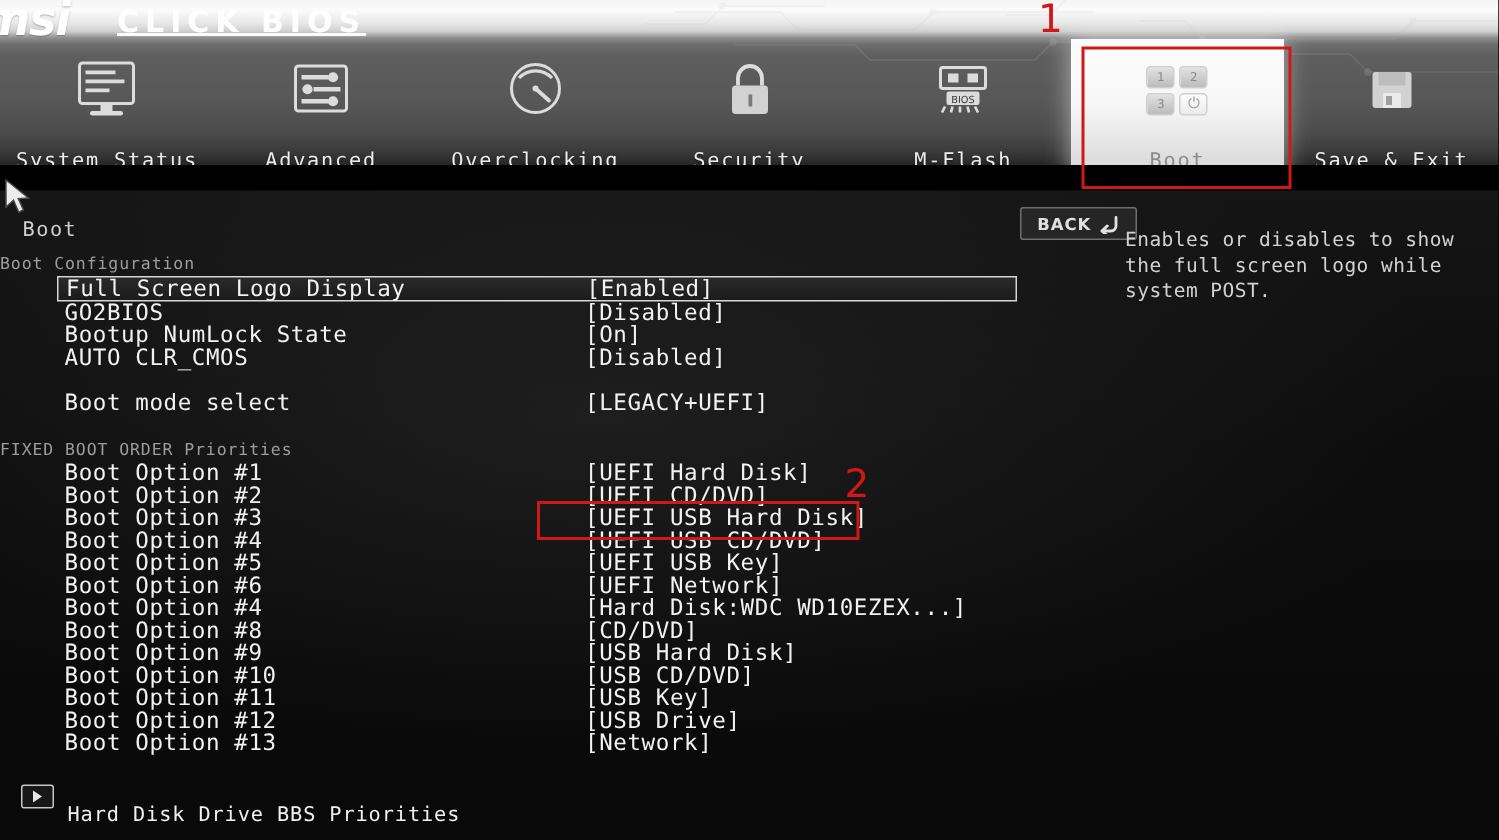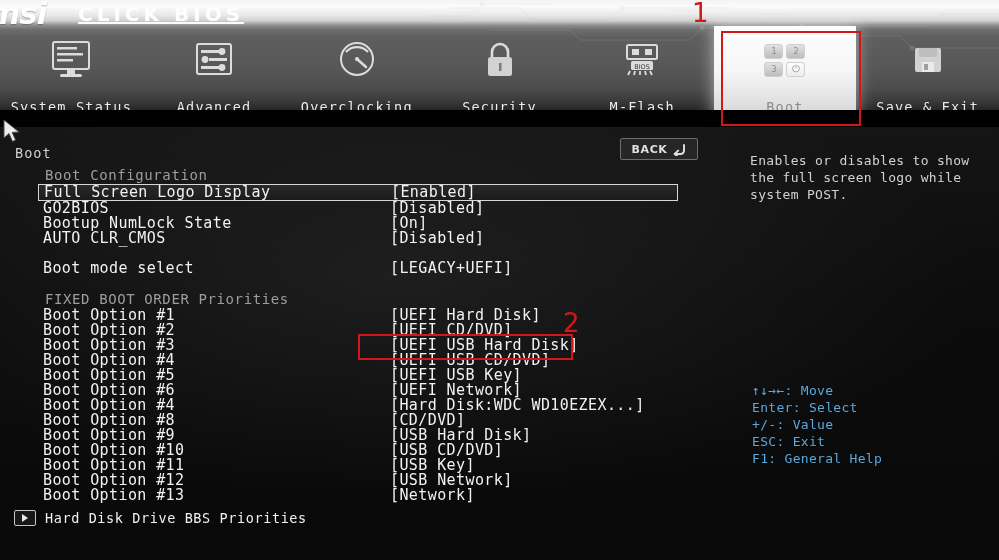--- a/index.html
+++ b/index.html
@@ -93,35 +93,35 @@
   }
 
   #cursor { position:absolute; left:2px; top:-8px; width:22px; height:26px; }
 
   #pagetitle {
     position:absolute; left:15px; top:18px;
     font-size:13.5px; letter-spacing:1px; color:#cfcfcf;
   }
 
   #backbtn {
-    position:absolute; left:620px; top:11px; width:78px; height:22px;
+    position:absolute; left:680px; top:11px; width:78px; height:22px;
     border:1px solid #6e6e6e; border-radius:2px;
     background:rgba(120,120,120,.16);
     display:flex; align-items:center; justify-content:center; gap:5px;
     cursor:pointer;
   }
   #backbtn span {
     font-family:"DejaVu Sans","Liberation Sans",sans-serif;
     font-weight:bold; font-size:11px; letter-spacing:.6px; color:#e0e0e0;
   }
 
   
   #list { position:absolute; left:0; top:40px; width:700px; }
   .group {
-    margin-left:45px; font-size:14px; letter-spacing:.6px;
+    font-size:11px; letter-spacing:.6px;
     color:#9d9d9d; height:17px; line-height:17px;
   }
   .row {
     position:relative; height:15px; line-height:15px;
     margin-left:38px; width:640px;
     font-size:15px; letter-spacing:.4px; color:#f2f2f2;
   }
   .row .lbl { position:absolute; left:5px; white-space:nowrap; }
   .row .val { position:absolute; left:352px; white-space:nowrap; }
   .row.selected {
@@ -133,21 +133,21 @@
 
   #bbs {
     position:absolute; left:14px; top:383px;
     display:flex; align-items:center; gap:9px; cursor:pointer;
   }
   #bbs .arrowbox {
     width:22px; height:16px; border:1px solid #c6c6c6; border-radius:2px;
     display:flex; align-items:center; justify-content:center;
     background:rgba(255,255,255,.06);
   }
-  #bbs .bbslabel { font-size:13.5px; letter-spacing:.6px; color:#f0f0f0; }
+  #bbs .bbslabel { font-size:13.5px; letter-spacing:.6px; color:#f0f0f0;margin-top:25px; }
 
   
   #help {
     position:absolute; left:750px; top:25px; width:245px;
     font-size:13px; line-height:17px; letter-spacing:.3px; color:#d2d2d2;
   }
   #keys {
     position:absolute; left:752px; top:255px; width:240px;
     font-size:13px; line-height:17px; letter-spacing:.3px;
     color:#5aa8dd;
@@ -386,45 +386,38 @@
     <div class="row">
       <span class="lbl">Boot Option #10</span>
       <span class="val">[USB CD/DVD]</span>
     </div>
     <div class="row">
       <span class="lbl">Boot Option #11</span>
       <span class="val">[USB Key]</span>
     </div>
     <div class="row">
       <span class="lbl">Boot Option #12</span>
-      <span class="val">[USB Network]</span>
+      <span class="val">[USB Drive]</span>
     </div>
     <div class="row">
       <span class="lbl">Boot Option #13</span>
       <span class="val">[Network]</span>
     </div>
   </div>
 
   <div id="bbs">
     <div class="arrowbox">
       <svg width="10" height="10" viewBox="0 0 10 10">
           <path d="M2 1 L8 5 L2 9 Z" fill="#e6e6e6"></path>
         </svg>
     </div>
     <div class="bbslabel">Hard Disk Drive BBS Priorities</div>
   </div>
 
   <div id="help">Enables or disables to show the full screen logo while system POST.</div>
 
-  <div id="keys">
-    <div class="kline">↑↓→←: Move</div>
-    <div class="kline">Enter: Select</div>
-    <div class="kline">+/-: Value</div>
-    <div class="kline">ESC: Exit</div>
-    <div class="kline">F1: General Help</div>
-  </div>
 
 </div>
 
 <div class="annbox" id="ann1box"></div>
 <div class="annnum" id="ann1num">1</div>
 <div class="annbox" id="ann2box"></div>
 <div class="annnum" id="ann2num">2</div>
 
 </body></html>

